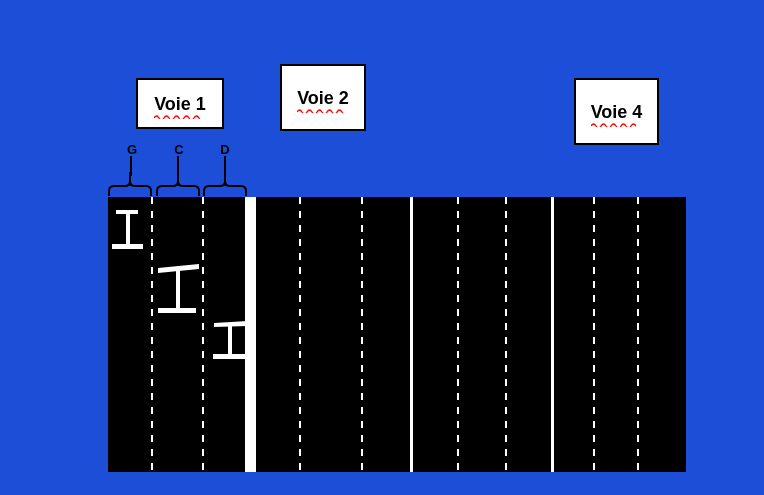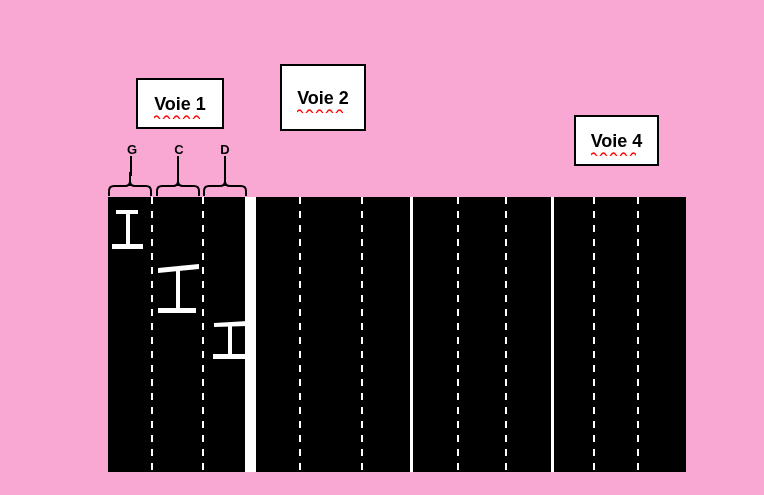--- a/index.html
+++ b/index.html
@@ -7,21 +7,21 @@
     padding: 0;
     background: #ffffff;
   }
   body {
     font-family: "Liberation Sans", sans-serif;
   }
   #canvas {
     position: relative;
     width: 764px;
     height: 495px;
-    background: #f9a8d4;
+    background: #1d4ed8;
     overflow: hidden;
   }
 
   
   .lane-box {
     position: absolute;
     box-sizing: border-box;
     border: 2px solid #000000;
     background: #ffffff;
     display: flex;
@@ -103,21 +103,21 @@
 
   <div class="lane-box" style="left:280px; top:64px; width:86px; height:67px;">
     <span class="lane-box-label">Voie 2<span class="squiggle">
         <svg width="60" height="5" viewBox="0 0 60 5">
           <path d="M0,4 Q2.5,0 5,4 T10,4 T15,4 T20,4 T25,4 T30,4 T35,4 T40,4 T45,4 T50,4 T55,4 T60,4" fill="none" stroke="#ff0000" stroke-width="1.3"></path>
         </svg>
       </span></span>
   </div>
 
 
-  <div class="lane-box" style="left:574px; top:78px; width:85px; height:51px;margin-top:37px;">
+  <div class="lane-box" style="left:574px; top:78px; width:85px; height:67px;">
     <span class="lane-box-label">Voie 4<span class="squiggle">
         <svg width="60" height="5" viewBox="0 0 60 5">
           <path d="M0,4 Q2.5,0 5,4 T10,4 T15,4 T20,4 T25,4 T30,4 T35,4 T40,4 T45,4 T50,4 T55,4 T60,4" fill="none" stroke="#ff0000" stroke-width="1.3"></path>
         </svg>
       </span></span>
   </div>
 
   <div class="brace-label" style="left:126px; top:143px; width:12px;">G</div>
   <div class="brace-label" style="left:173px; top:143px; width:12px;">C</div>
   <div class="brace-label" style="left:219px; top:143px; width:12px;">D</div>

